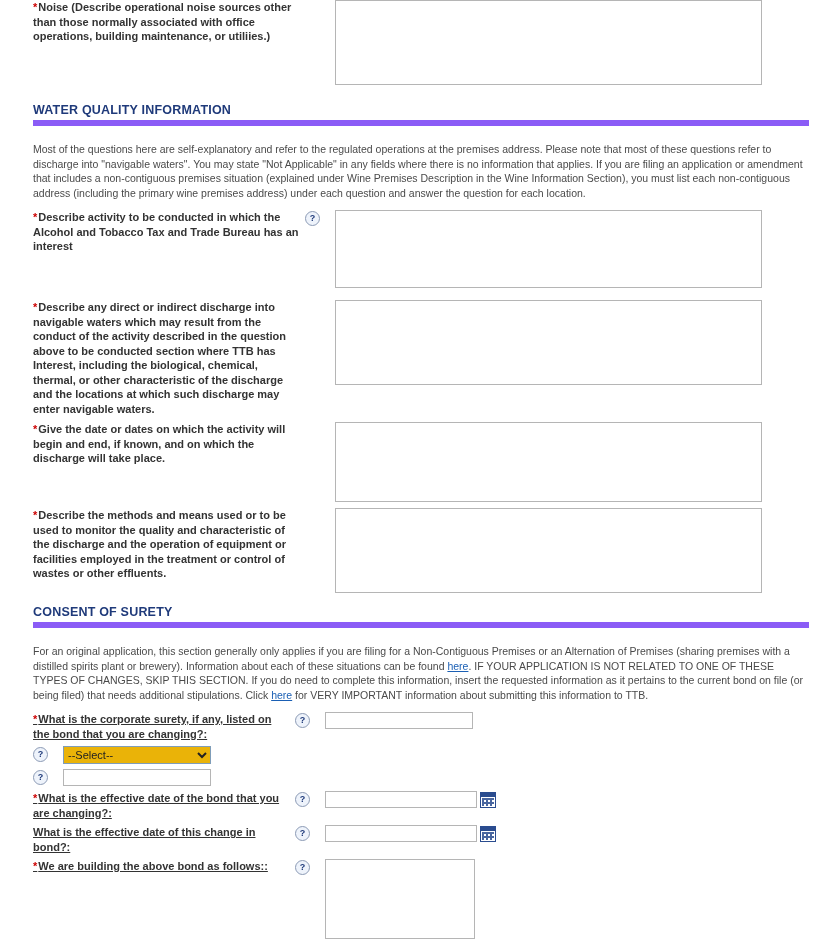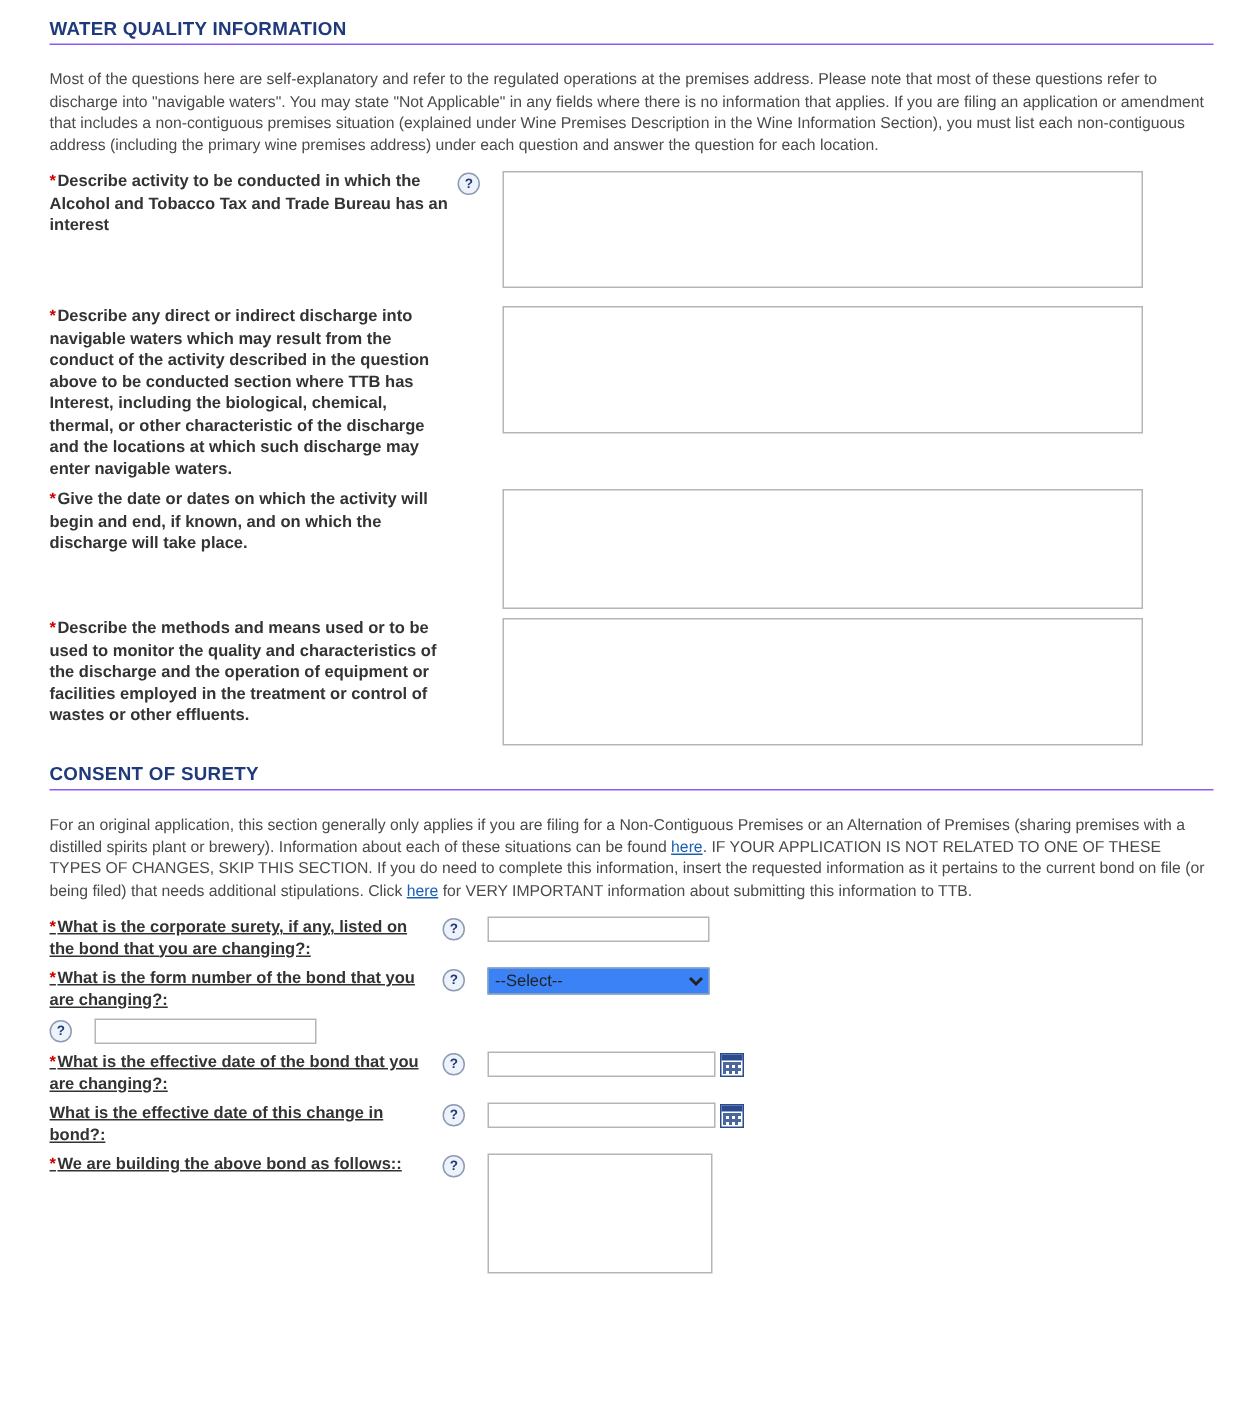--- a/index.html
+++ b/index.html
@@ -22,21 +22,21 @@
     box-sizing: border-box;
     padding: 0 20px 0 33px;
   }
   
   .section-title {
     font-size: 12.5px;
     font-weight: bold;
     color: #1f3a7a;
     letter-spacing: 0.2px;
     padding-bottom: 3px;
-    border-bottom: 1px solid #8b5cf6;
+    border-bottom: 6px solid #8b5cf6;
     margin: 0 0 6px 0;
   }
   .section-note {
     font-size: 10.5px;
     color: #4a4a4a;
     line-height: 14.5px;
     margin: 16px 0 10px 0;
     max-width: 772px;
     text-align: left;
   }
@@ -123,21 +123,21 @@
   }
   .w148 { width: 148px; }
   .w152 { width: 152px; }
   select.sel {
     box-sizing: border-box;
     width: 148px;
     height: 18px;
     font-family: "Liberation Sans", sans-serif;
     font-size: 11px;
     border: 1px solid #7f9db9;
-    background: #3b82f6;
+    background: #eab308;
     color: #222;
   }
   .date-wrap {
     display: flex;
     align-items: center;
   }
   .cal-icon {
     width: 16px;
     height: 16px;
     margin-left: 3px;
@@ -166,20 +166,29 @@
   .spacer-12 { height: 12px; }
   .spacer-6 { height: 6px; }
   .top-block { padding-top: 0; }
   .consent-rows .row { margin-bottom: 5px; text-decoration: underline; }
 </style>
 </head>
 <body>
 
 <div class="page">
 
+  <div class="row top-block">
+    <div class="label-cell">
+      <span class="req">*</span><span>Noise (Describe operational noise sources other than those normally associated with office operations, building maintenance, or utiliies.)</span>
+    </div>
+    <div class="help-cell"></div>
+    <div class="field-cell">
+      <textarea class="ta ta-wide h85" style=""></textarea>
+    </div>
+  </div>
 
   <div class="spacer-12"></div>
 
   <div class="section-title">WATER QUALITY INFORMATION</div>
   <div class="section-note">Most of the questions here are self-explanatory and refer to the regulated operations at the premises address. Please note that most of these questions refer to discharge into "navigable waters". You may state "Not Applicable" in any fields where there is no information that applies. If you are filing an application or amendment that includes a non-contiguous premises situation (explained under Wine Premises Description in the Wine Information Section), you must list each non-contiguous address (including the primary wine premises address) under each question and answer the question for each location.</div>
 
   <div class="row">
     <div class="label-cell">
       <span class="req">*</span><span>Describe activity to be conducted in which the Alcohol and Tobacco Tax and Trade Bureau has an interest</span>
     </div>
@@ -208,21 +217,21 @@
       <span class="req">*</span><span>Give the date or dates on which the activity will begin and end, if known, and on which the discharge will take place.</span>
     </div>
     <div class="help-cell"></div>
     <div class="field-cell">
       <textarea class="ta ta-wide h80" style=""></textarea>
     </div>
   </div>
 
   <div class="row">
     <div class="label-cell">
-      <span class="req">*</span><span>Describe the methods and means used or to be used to monitor the quality and characteristics of the discharge and the operation of equipment or facilities employed in the treatment or control of wastes or other effluents.</span>
+      <span class="req">*</span><span>Describe the methods and means used or to be used to monitor the quality and characteristic of the discharge and the operation of equipment or facilities employed in the treatment or control of wastes or other effluents.</span>
     </div>
     <div class="help-cell"></div>
     <div class="field-cell">
       <textarea class="ta ta-wide h85" style=""></textarea>
     </div>
   </div>
 
   <div class="spacer-6"></div>
 
   <div class="section-title">CONSENT OF SURETY</div>
@@ -238,23 +247,20 @@
       </div>
       <div class="help-cell">
         <span class="help-icon">?</span>
       </div>
       <div class="field-cell">
         <input class="txt w148" type="text" value="" style="">
       </div>
     </div>
 
     <div class="row">
-      <div class="label-cell narrow">
-        <span class="req">*</span><span>What is the form number of the bond that you are changing?:</span>
-      </div>
       <div class="help-cell">
         <span class="help-icon">?</span>
       </div>
       <div class="field-cell">
         <select class="sel">
           <option>--Select--</option>
         </select>
       </div>
     </div>
 

